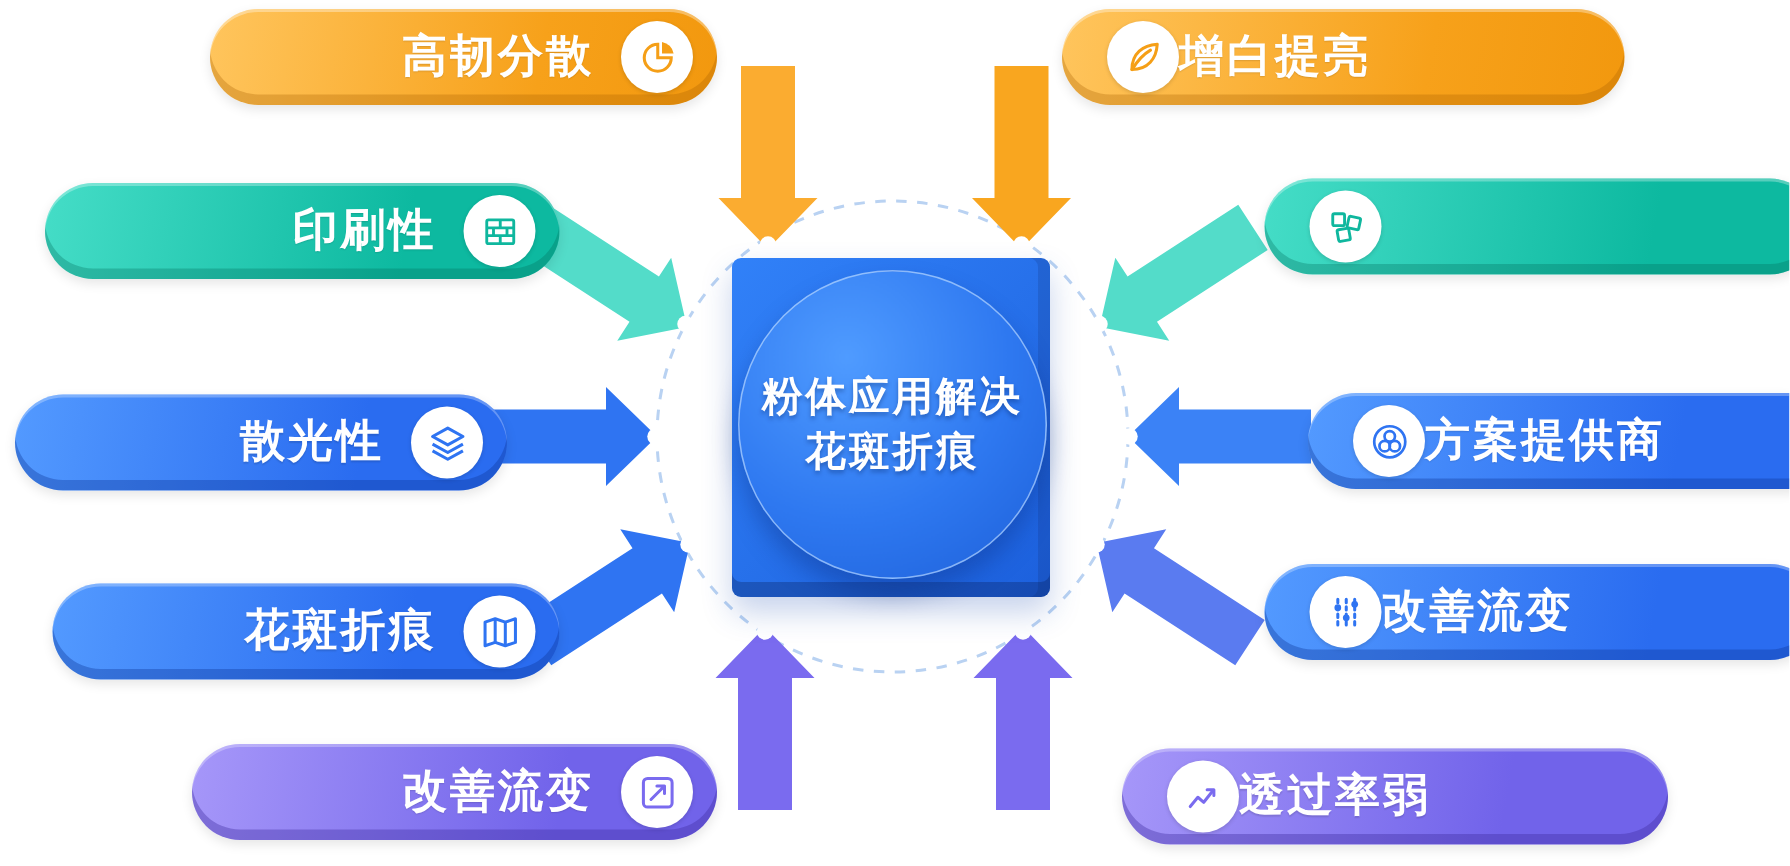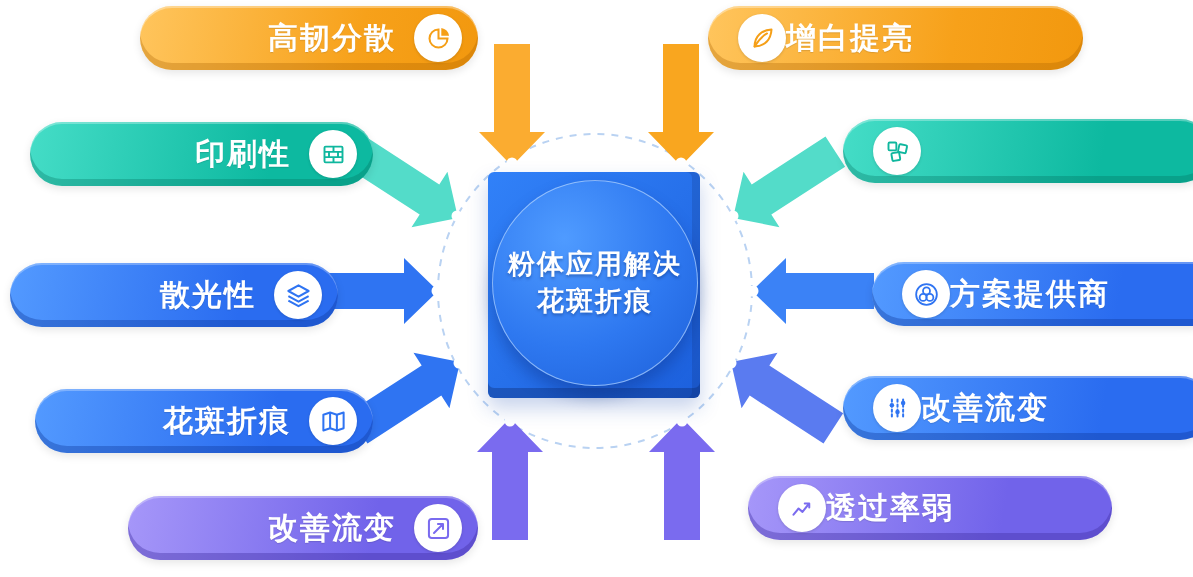--- a/index.html
+++ b/index.html
@@ -48,21 +48,21 @@
   .lp1{left:140px;top:6px;width:322px;}
   .lp2{left:30px;top:122px;width:327px;}
   .lp3{left:10px;top:263px;width:312px;}
   .lp4{left:35px;top:389px;width:322px;}
   .lp5{left:128px;top:496px;width:334px;}
   
   .rp1{left:708px;top:6px;width:345px;}
   .rp2{left:843px;top:119px;width:339px;}
   .rp3{left:872px;top:262px;width:321px;}
   .rp4{left:843px;top:376px;width:339px;}
-  .rp5{left:748px;top:476px;width:334px;align-items:center;}
+  .rp5{left:748px;top:499px;width:334px;align-items:center;}
 
   
   .center-block{
     position:absolute;left:488px;top:172px;width:212px;height:226px;border-radius:6px;
     background:linear-gradient(135deg,#3181f8,#1c60dd);
     box-shadow:inset 0 -10px 0 rgba(10,30,90,.32), inset -8px 0 0 rgba(10,30,90,.16), 0 10px 20px rgba(30,80,180,.25);
   }
   .center-circle{
     position:absolute;left:4px;top:8px;width:204px;height:204px;border-radius:50%;
     background:radial-gradient(circle at 35% 28%, #4f9bff 0%, #2e78f0 55%, #1d5fd8 100%);

